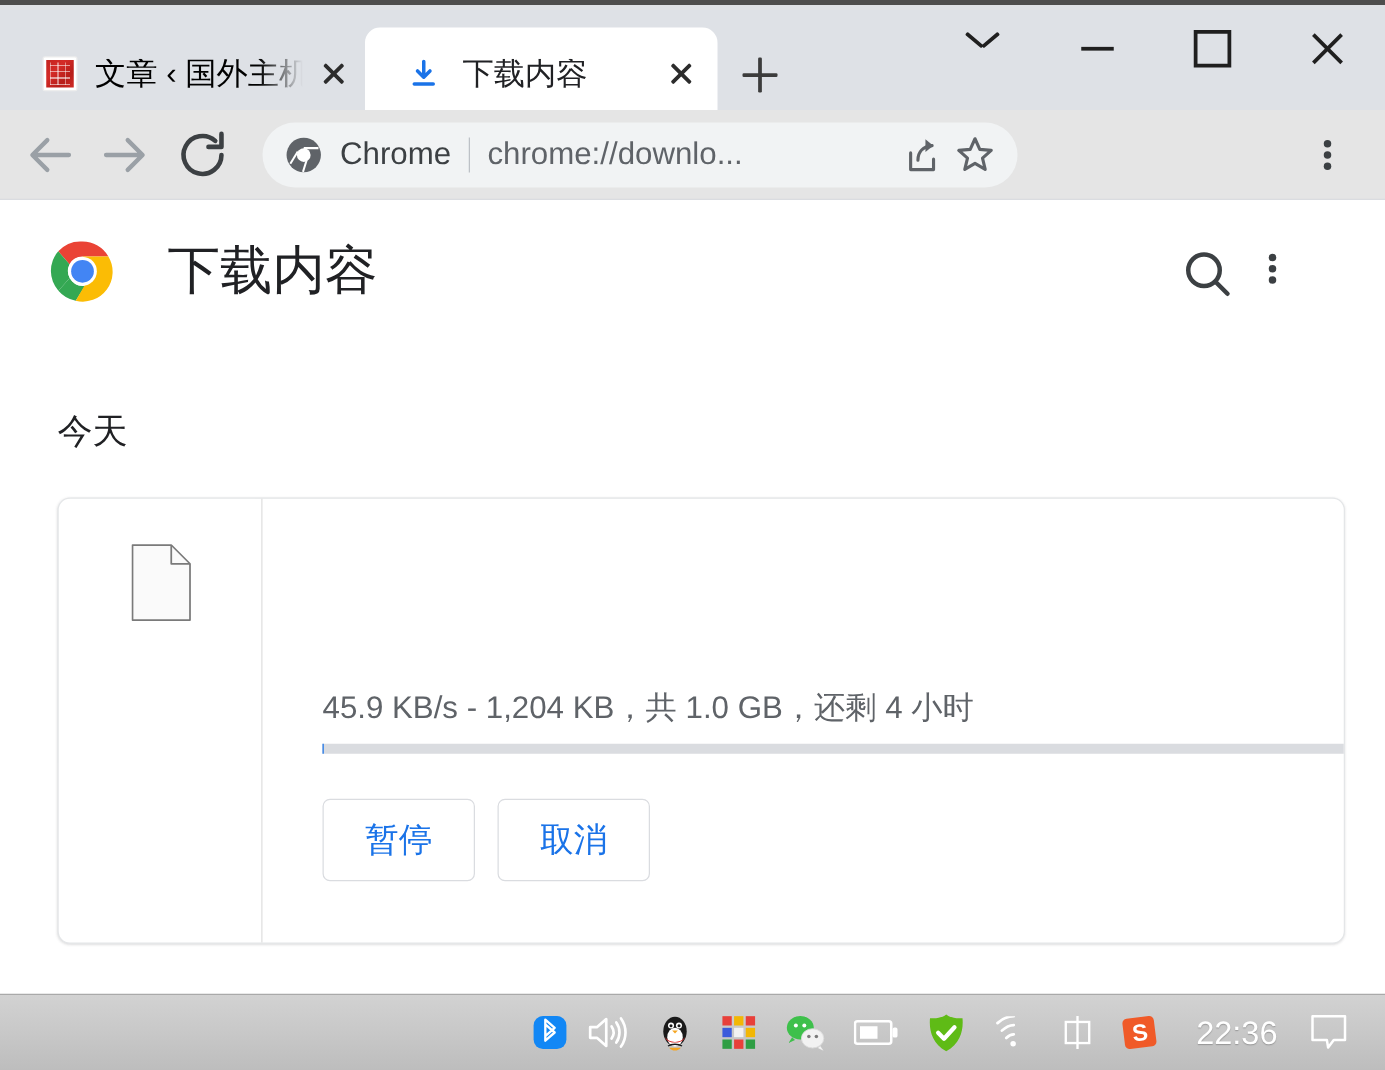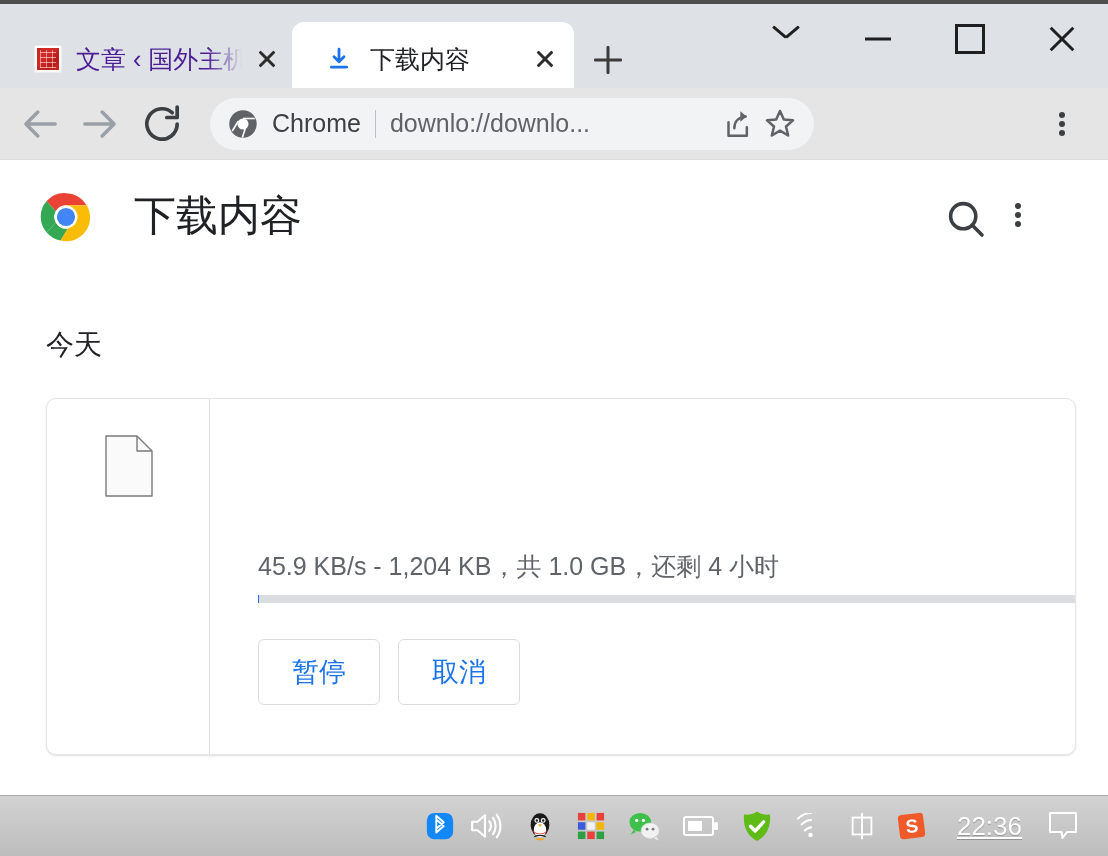--- a/index.html
+++ b/index.html
@@ -43,21 +43,21 @@
   .favicon-red::after {
     content: ""; position: absolute; left: 5px; top: 4px; right: 5px; bottom: 4px;
     background:
       repeating-linear-gradient(0deg, rgba(255,255,255,.55) 0 1px, transparent 1px 5px),
       repeating-linear-gradient(90deg, rgba(255,255,255,.45) 0 1px, transparent 1px 6px);
   }
   .tab-dl-icon { width: 26px; height: 26px; margin-left: 34px; flex: 0 0 auto; }
 
   .tab-title {
     flex: 1 1 auto; margin-left: 14px; margin-right: 6px;
-    font-size: 25px; color: #4c1d95; line-height: 1;
+    font-size: 25px; color: #000000; line-height: 1;
     white-space: nowrap; overflow: hidden;
     -webkit-mask-image: linear-gradient(90deg, #000 78%, transparent 99%);
     mask-image: linear-gradient(90deg, #000 78%, transparent 99%);
   }
   .tab-title-active { color: #202124; margin-left: 18px; }
   .tab-close {
     width: 34px; height: 34px; margin-right: 12px; flex: 0 0 auto;
     position: relative; border-radius: 50%;
   }
   .tab-close::before, .tab-close::after {
@@ -238,21 +238,20 @@
     border-top: 1px solid #a9a9a9;
     display: flex; align-items: center; justify-content: flex-end;
   }
   .tray-item {
     height: 61px; display: flex; align-items: center; justify-content: center;
     flex: 0 0 auto;
   }
   .tray-clock {
     font-size: 26px; color: #ffffff; padding: 0 14px 0 18px; line-height: 1;
     text-shadow: 0 1px 1px rgba(0,0,0,.25);
-    text-decoration: underline;
   }
   .tray-right-pad { width: 18px; }
 
   svg { display: block; }
 </style>
 </head>
 <body>
 
 <div id="app">
 
@@ -311,21 +310,21 @@
         <svg viewBox="0 0 24 24" width="30" height="30">
           <circle cx="12" cy="12" r="11" fill="#5f6368"></circle>
           <circle cx="12" cy="12" r="4.4" fill="#ffffff"></circle>
           <path d="M12 7.6h9.4" stroke="#ffffff" stroke-width="1.3" fill="none"></path>
           <path d="M8.2 9.8L3.4 17.6" stroke="#ffffff" stroke-width="1.3" fill="none"></path>
           <path d="M13.9 15.2l-2.4 7.6" stroke="#ffffff" stroke-width="1.3" fill="none"></path>
         </svg>
       </span>
       <span class="omni-chrome-label">Chrome</span>
       <span class="omni-sep"></span>
-      <span class="omni-url">downlo://downlo...</span>
+      <span class="omni-url">chrome://downlo...</span>
       <span class="omni-icon omni-share">
         <svg viewBox="0 0 24 24" width="40" height="40">
           <path d="M7.5 11V19h11v-5" fill="none" stroke="#5f6368" stroke-width="1.5" stroke-linecap="round" stroke-linejoin="round"></path>
           <path d="M11 14.5c0-4 2.5-6.6 6.8-7" fill="none" stroke="#5f6368" stroke-width="1.5" stroke-linecap="round"></path>
           <path d="M14.6 4.4l3.8 3.1-3.8 3.1z" fill="#5f6368"></path>
         </svg>
       </span>
       <span class="omni-icon omni-star">
         <svg viewBox="0 0 24 24" width="40" height="40">
           <path d="M12 4.2l2.3 5.1 5.5.5-4.2 3.7 1.3 5.4L12 16l-4.9 2.9 1.3-5.4L4.2 9.8l5.5-.5z" fill="none" stroke="#5f6368" stroke-width="1.5" stroke-linejoin="round"></path>

